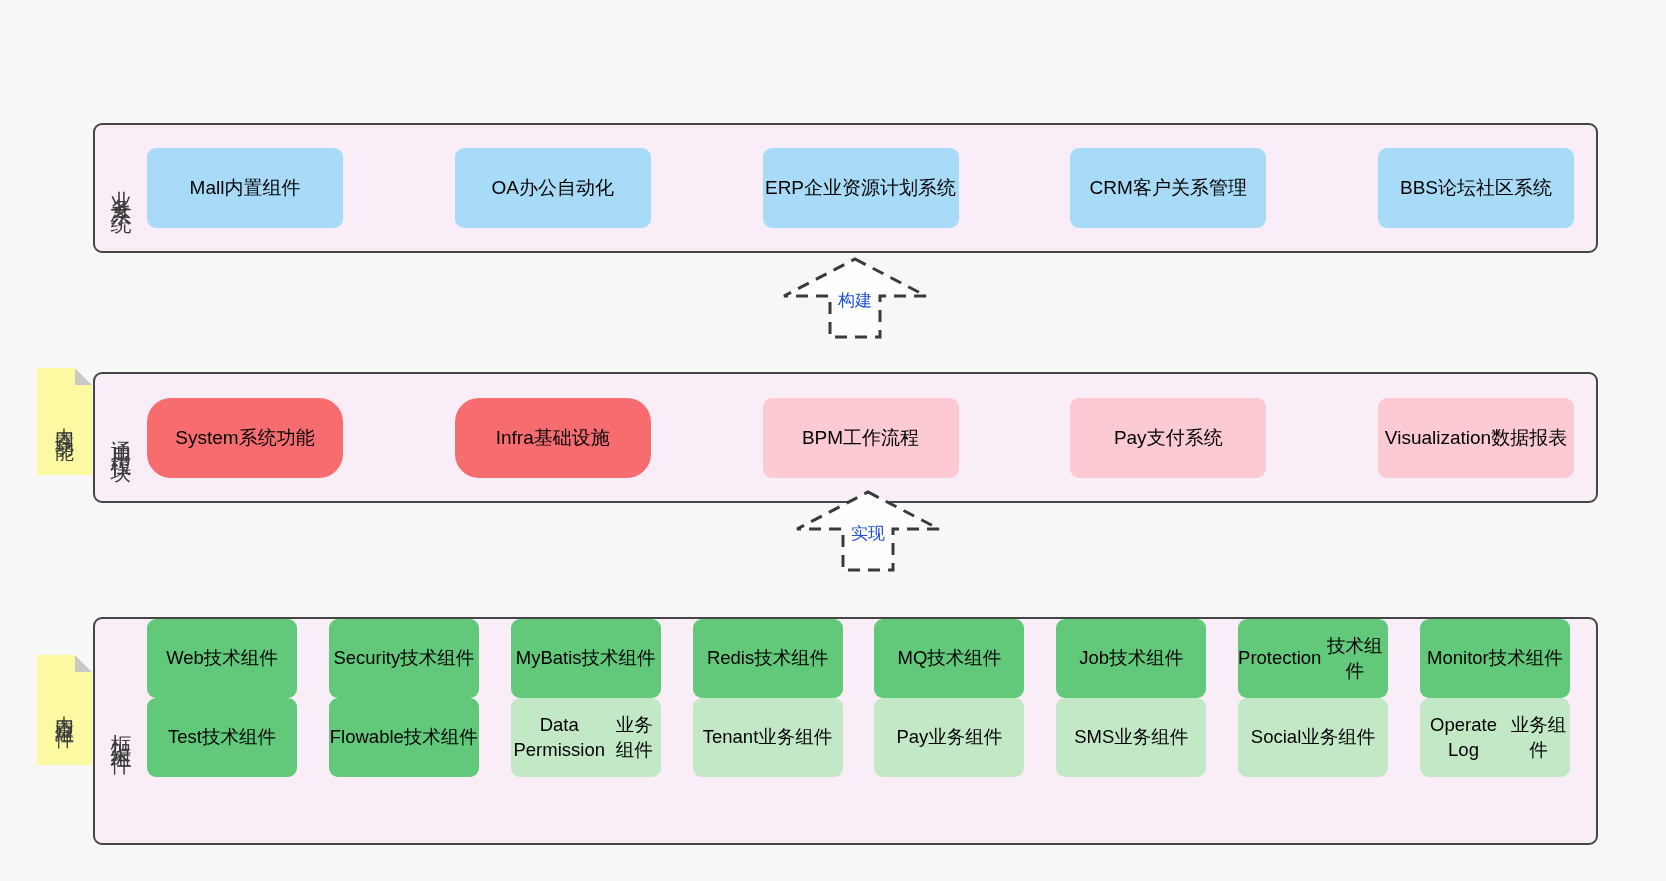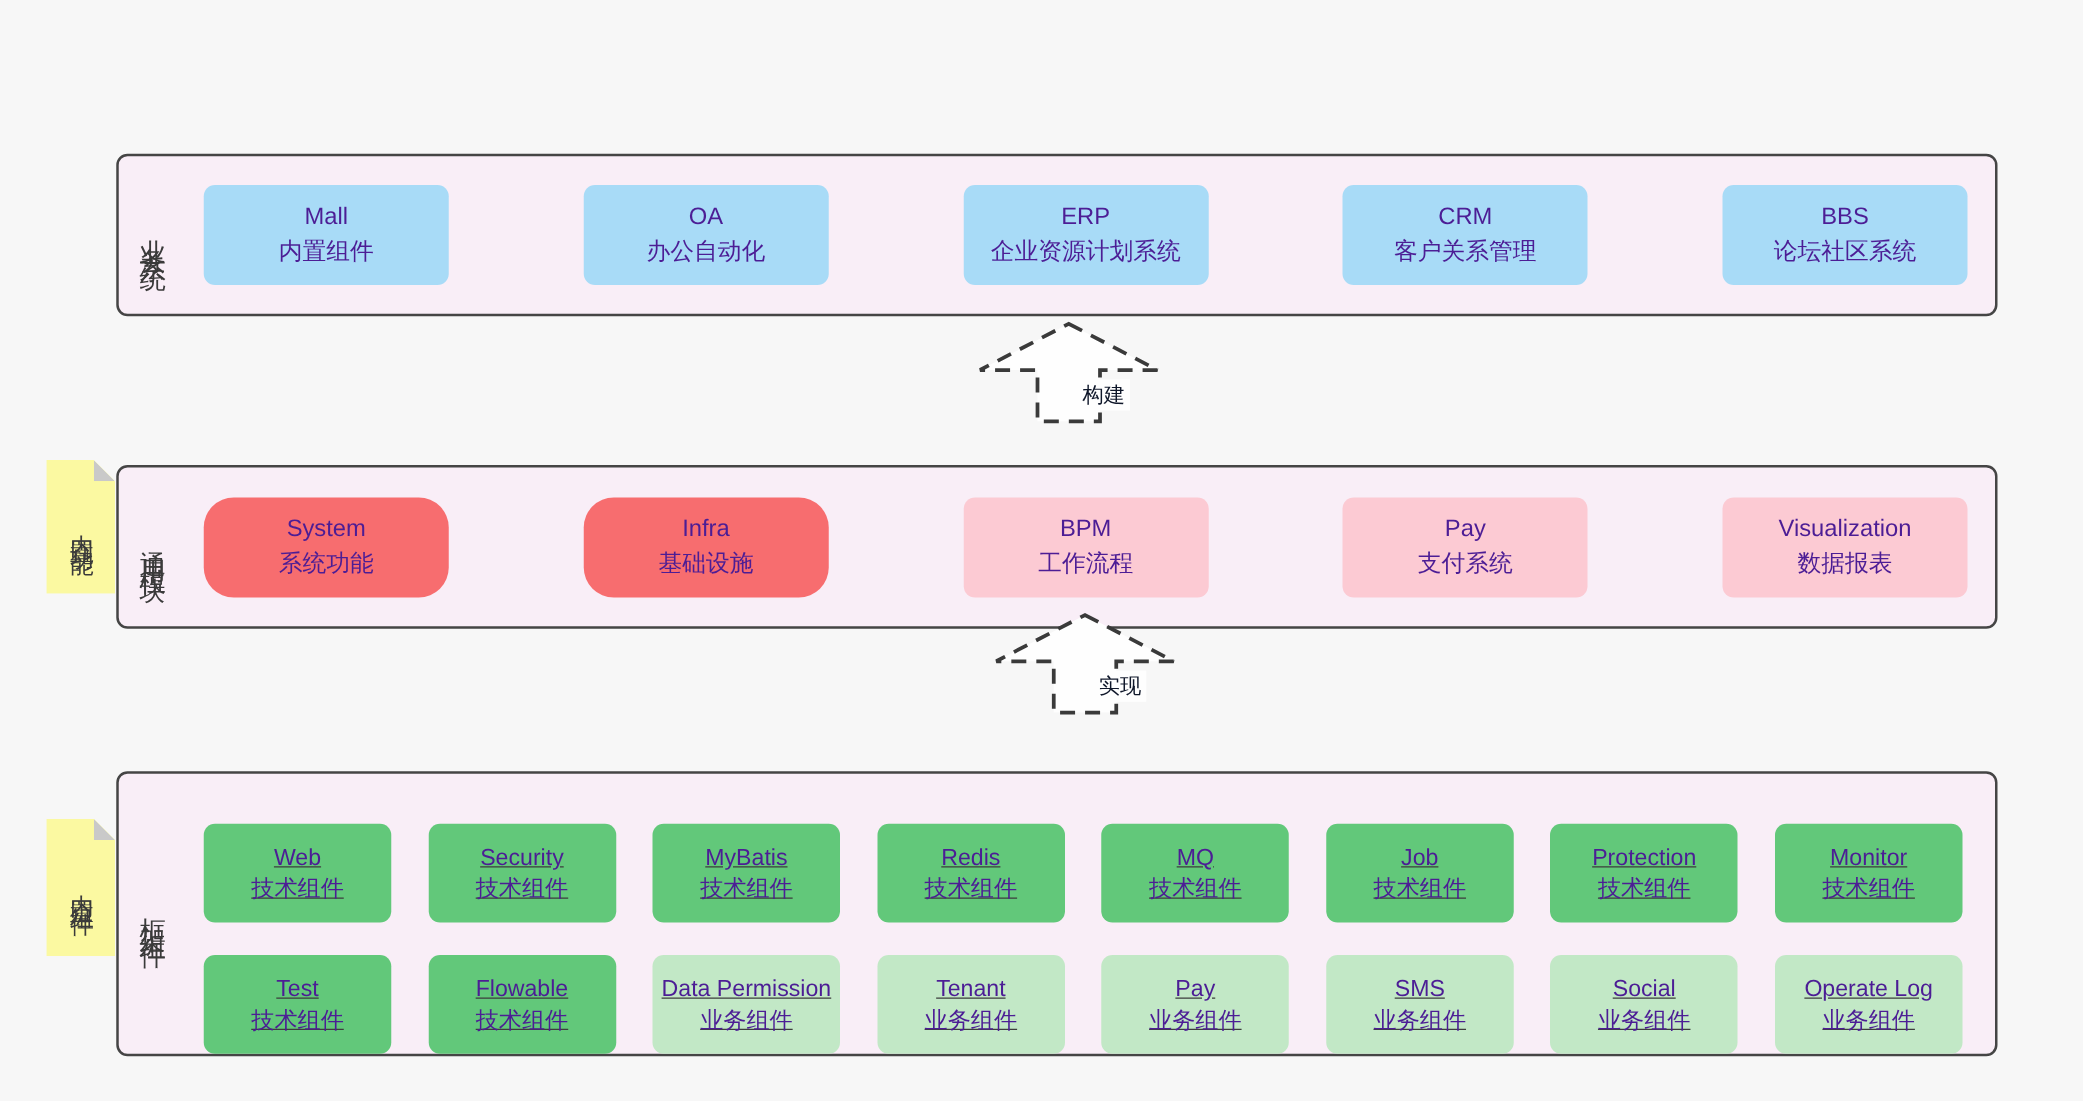--- a/index.html
+++ b/index.html
@@ -15,25 +15,25 @@
     box-sizing:border-box;display:flex;z-index:2;
   }
   #layer-business{top:123px;height:130px;}
   #layer-modules{top:372px;height:131px;}
   #layer-components{top:617px;height:228px;}
   .layer-label{flex:0 0 52px;display:flex;align-items:center;justify-content:center;}
   .layer-label span{
     writing-mode:vertical-rl;font-size:21px;letter-spacing:7px;color:#3a3a3a;
   }
   .boxes{flex:1;display:flex;align-items:center;justify-content:space-between;padding-right:22px;}
-  .rows{flex:1;display:flex;flex-direction:column;justify-content:flex-end;gap:26px;text-decoration:underline;}
+  .rows{flex:1;display:flex;flex-direction:column;justify-content:flex-start;}
   .box-row{display:flex;justify-content:space-between;padding-right:26px;}
   .box{
-    border-radius:9px;display:flex;flex-direction:column;align-items:center;justify-content:center;
-    text-align:center;font-size:19px;line-height:1.45;color:#4c1d95;margin-left:16px;
+    border-radius:9px;display:flex;flex-direction:row;align-items:center;justify-content:center;
+    text-align:center;font-size:19px;line-height:1.45;color:#000000;
   }
   .box.wide{width:196px;height:80px;}
   .box.small{width:150px;height:79px;font-size:18.5px;line-height:1.3;}
   .box.blue{background:#a8dbf7;}
   .box.red{background:#f76d6f;border-radius:24px;}
   .box.pink{background:#fccad3;}
   .box.green{background:#62c87a;}
   .box.lightgreen{background:#c2e8c6;}
   .note{
     position:absolute;width:55px;background:#fbf9a1;z-index:1;
@@ -44,22 +44,22 @@
   #note-components{left:37px;top:655px;height:110px;}
   .note .fold{
     position:absolute;top:0;right:0;width:17px;height:17px;background:#c9c9c9;
     clip-path:polygon(0 0,100% 100%,0 100%);
   }
   .note span{writing-mode:vertical-rl;font-size:19px;letter-spacing:5px;color:#3a3a3a;}
   .arrow{position:absolute;width:150px;height:84px;z-index:2;}
   #arrow-build{left:780px;top:256px;}
   #arrow-implement{left:793px;top:489px;}
   .arrow-label{
-    position:absolute;left:50%;top:60px;transform:translate(-50%,-50%);
-    background:#fefefe;padding:1px 4px;font-size:17px;color:#0f172a;white-space:nowrap;margin-left:28px;
+    position:absolute;left:50%;top:44px;transform:translate(-50%,-50%);
+    background:#fefefe;padding:1px 4px;font-size:17px;color:#1d4ed8;white-space:nowrap;
   }
 </style>
 </head>
 <body>
 
 <div class="layer" id="layer-business">
   <div class="layer-label">
       <span>业务系统</span>
     </div>
   <div class="boxes">

